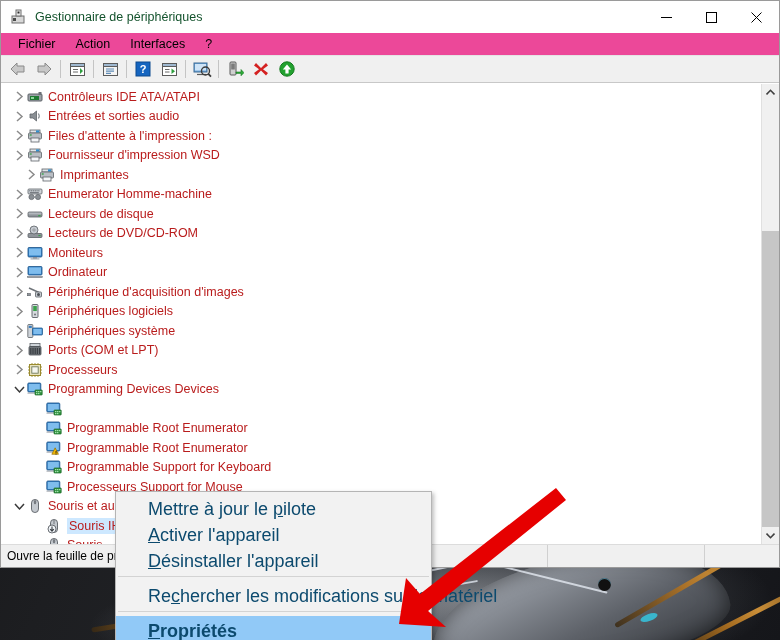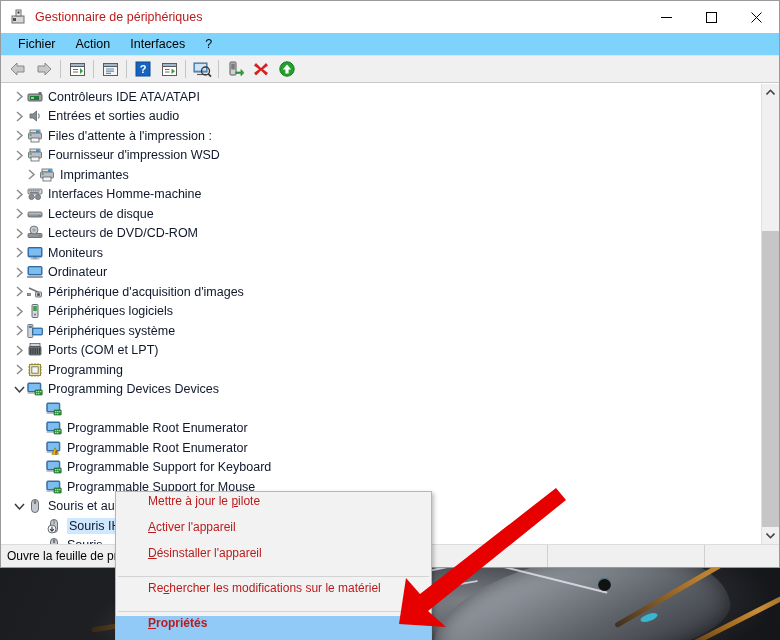--- a/index.html
+++ b/index.html
@@ -53,31 +53,31 @@
     background:#ffffff;border:1px solid #9a9a9a;box-sizing:border-box;
     display:flex;flex-direction:column;
   }
   
   #titlebar{
     height:32px;flex:0 0 32px;background:#ffffff;display:flex;align-items:center;
     position:relative;
   }
   #titlebar .appicon{width:18px;height:18px;margin-left:8px;position:relative;flex:0 0 18px;}
   #titlebar .title{
-    margin-left:8px;font-size:12.5px;color:#b91c1c;white-space:nowrap;
+    margin-left:8px;font-size:12.5px;color:#14532d;white-space:nowrap;
   }
   #winbuttons{position:absolute;right:0;top:0;height:32px;display:flex;}
   #winbuttons div{
     width:45px;height:32px;display:flex;align-items:center;justify-content:center;
     font-size:12px;color:#000;
   }
 
   
   #menubar{
-    height:22px;flex:0 0 22px;background:#7dd3fc;display:flex;align-items:center;
+    height:22px;flex:0 0 22px;background:#ec4899;display:flex;align-items:center;
     padding-left:8px;border-bottom:1px solid #e4e4e4;
   }
   #menubar .mi{
     font-size:12.5px;color:#000;padding:2px 9px;margin-right:2px;white-space:nowrap;
   }
 
   
   #toolbar{
     height:26px;flex:0 0 26px;background:#f0f0f0;display:flex;align-items:center;
     padding-left:4px;border-bottom:1px solid #c8c8c8;
@@ -90,21 +90,21 @@
             border-top:1px solid #fff;}
   #tree{
     flex:1 1 auto;overflow:hidden;padding-top:3px;position:relative;
   }
   .row{height:19.5px;display:flex;align-items:center;white-space:nowrap;position:relative;}
   .row .twisty{
     width:16px;height:16px;flex:0 0 16px;display:flex;align-items:center;justify-content:center;
     color:#707070;font-size:10px;
   }
   .row .ico{width:16px;height:16px;flex:0 0 16px;margin-right:5px;position:relative;}
-  .row .lbl{font-size:12.5px;color:#0f172a;line-height:16px;}
+  .row .lbl{font-size:12.5px;color:#b91c1c;line-height:16px;}
   .row.sel .lbl{background:#cde8ff;padding:0 2px;}
   .row.sel{background:transparent;}
 
   
   #vsb{
     width:17px;flex:0 0 17px;background:#f0f0f0;border-left:1px solid #e0e0e0;
     display:flex;flex-direction:column;position:relative;
   }
   #vsb .arw{height:17px;display:flex;align-items:center;justify-content:center;font-size:8px;color:#505050;background:#f0f0f0;}
   #vsb .track{flex:1 1 auto;position:relative;background:#f0f0f0;}
@@ -120,22 +120,22 @@
   #statusbar .pane.p2{flex:0 0 150px;border-right:1px solid #d0d0d0;}
   #statusbar .pane.p3{flex:1 1 auto;}
 
   
   #ctxmenu{
     position:absolute;left:115px;top:491px;width:315px;
     background:#f2f2f2;border:1px solid #b5b5b5;box-shadow:2px 2px 4px rgba(0,0,0,.25);
     padding:2px 0;z-index:40;
   }
   #ctxmenu .item{
-    height:26px;display:flex;align-items:flex-start;padding-left:32px;
-    font-size:12px;color:#b91c1c;white-space:nowrap;
+    height:26px;display:flex;align-items:flex-end;padding-left:32px;
+    font-size:18px;color:#0c4a6e;white-space:nowrap;
   }
   #ctxmenu .item.hl{background:#91c9f7;font-weight:bold;}
   #ctxmenu .sep{height:1px;background:#d3d3d3;margin:4px 2px 4px 2px;}
   #ctxmenu u{text-decoration:underline;}
 
   
   #arrow{position:absolute;left:0;top:0;width:780px;height:640px;pointer-events:none;z-index:60;}
 </style>
 </head>
 <body>
@@ -352,21 +352,21 @@
                 <rect x="5.8" y="4.2" width="1.3" height="1.2"></rect>
                 <rect x="7.6" y="4.2" width="1.3" height="1.2"></rect>
                 <rect x="9.4" y="4.2" width="1.3" height="1.2"></rect>
                 <rect x="11.2" y="4.2" width="1.3" height="1.2"></rect>
                 <rect x="2.8" y="6.1" width="9" height="1.2"></rect>
               </g>
               <circle cx="4.5" cy="11" r="2.6" fill="#8a8f94" stroke="#5e6368" stroke-width="0.7"></circle>
               <circle cx="11" cy="11" r="2.6" fill="#8a8f94" stroke="#5e6368" stroke-width="0.7"></circle>
               <rect x="5.5" y="10.3" width="5" height="1.6" fill="#8a8f94"></rect>
             </svg></span>
-          <span class="lbl">Interfaces Homme-machine</span>
+          <span class="lbl">Enumerator Homme-machine</span>
         </div>
         <div class="row" style="padding-left: 10px;">
           <span class="twisty">
             <svg width="9" height="11" viewBox="0 0 9 11">
               <path d="M2 1 L7 5.5 L2 10" fill="none" stroke="#8b8b8b" stroke-width="1.5"></path>
             </svg>
           </span>
           <span class="ico"><svg width="16" height="16" viewBox="0 0 16 16">
               <rect x="1" y="6" width="14" height="5" rx="1.2" fill="#8f949a" stroke="#5a5f64" stroke-width="0.8"></rect>
               <rect x="1.6" y="6.6" width="12.8" height="1.8" fill="#b3b8be"></rect>
@@ -481,21 +481,21 @@
               <path d="M2 1 L7 5.5 L2 10" fill="none" stroke="#8b8b8b" stroke-width="1.5"></path>
             </svg>
           </span>
           <span class="ico"><svg width="16" height="16" viewBox="0 0 16 16">
               <rect x="2.5" y="2.5" width="11" height="11" fill="#e8e2bd" stroke="#9a8b2f" stroke-width="1"></rect>
               <rect x="4.8" y="4.8" width="6.4" height="6.4" fill="#f5f6f0" stroke="#6f7a5f" stroke-width="0.9"></rect>
               <g stroke="#9a8b2f" stroke-width="0.9">
                 <path d="M5 2.5 L5 1 M8 2.5 L8 1 M11 2.5 L11 1 M5 13.5 L5 15 M8 13.5 L8 15 M11 13.5 L11 15 M2.5 5 L1 5 M2.5 8 L1 8 M2.5 11 L1 11 M13.5 5 L15 5 M13.5 8 L15 8 M13.5 11 L15 11"></path>
               </g>
             </svg></span>
-          <span class="lbl">Programming</span>
+          <span class="lbl">Processeurs</span>
         </div>
         <div class="row" style="padding-left: 10px;">
           <span class="twisty">
             <svg width="11" height="9" viewBox="0 0 11 9">
               <path d="M1 2 L5.5 7 L10 2" fill="none" stroke="#3a3a3a" stroke-width="1.5"></path>
             </svg>
           </span>
           <span class="ico"><svg width="16" height="16" viewBox="0 0 16 16">
               <rect x="0.8" y="2" width="13" height="9" rx="1" fill="#2f7fc4" stroke="#2a5f92" stroke-width="0.9"></rect>
               <rect x="1.8" y="3" width="11" height="7" fill="#7fbdee"></rect>
@@ -581,21 +581,21 @@
               <rect x="0.5" y="11.5" width="12" height="1.2" fill="#a7acb2"></rect>
               <rect x="8" y="9" width="7.2" height="5" rx="0.6" fill="#2f8f3e" stroke="#1d6a28" stroke-width="0.7"></rect>
               <g fill="#9fe0ab">
                 <rect x="9" y="10" width="1.4" height="1.2"></rect>
                 <rect x="11" y="10" width="1.4" height="1.2"></rect>
                 <rect x="13" y="10" width="1.4" height="1.2"></rect>
                 <rect x="9" y="12" width="1.4" height="1.2"></rect>
                 <rect x="11" y="12" width="1.4" height="1.2"></rect>
               </g>
             </svg></span>
-          <span class="lbl">Programmable Support for Mouse</span>
+          <span class="lbl">Processeurs Support for Mouse</span>
         </div>
         <div class="row" style="padding-left: 10px;">
           <span class="twisty">
             <svg width="11" height="9" viewBox="0 0 11 9">
               <path d="M1 2 L5.5 7 L10 2" fill="none" stroke="#3a3a3a" stroke-width="1.5"></path>
             </svg>
           </span>
           <span class="ico"><svg width="16" height="16" viewBox="0 0 16 16">
               <rect x="4.5" y="1.5" width="7" height="13" rx="3.4" fill="#c4c9cf" stroke="#5a5f64" stroke-width="0.9"></rect>
               <path d="M8 1.8 L8 6.2" stroke="#5a5f64" stroke-width="0.8"></path>

